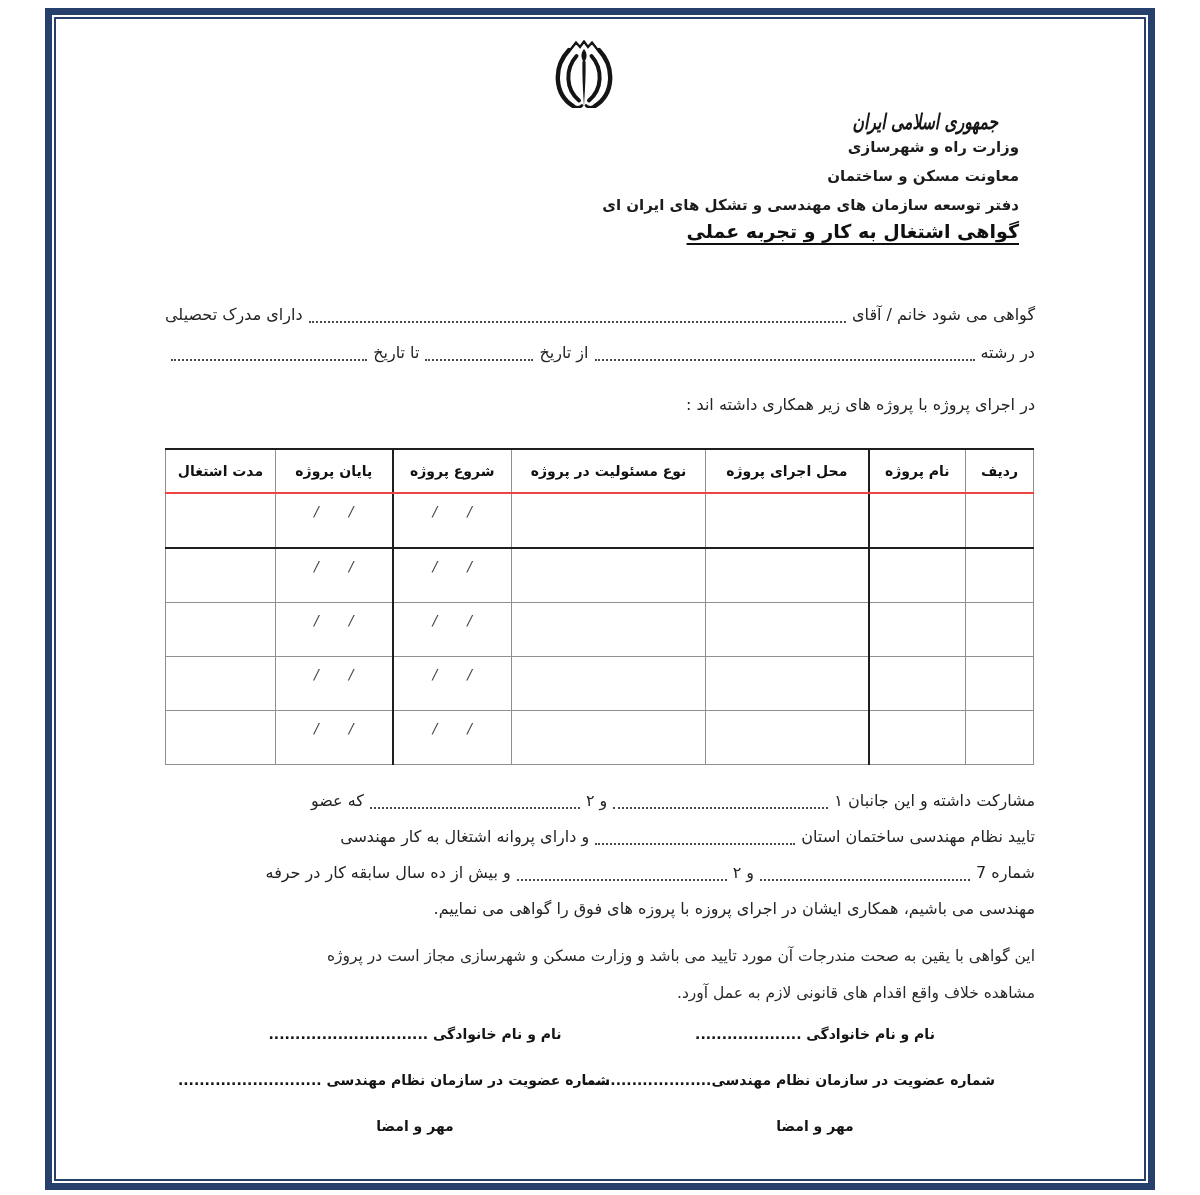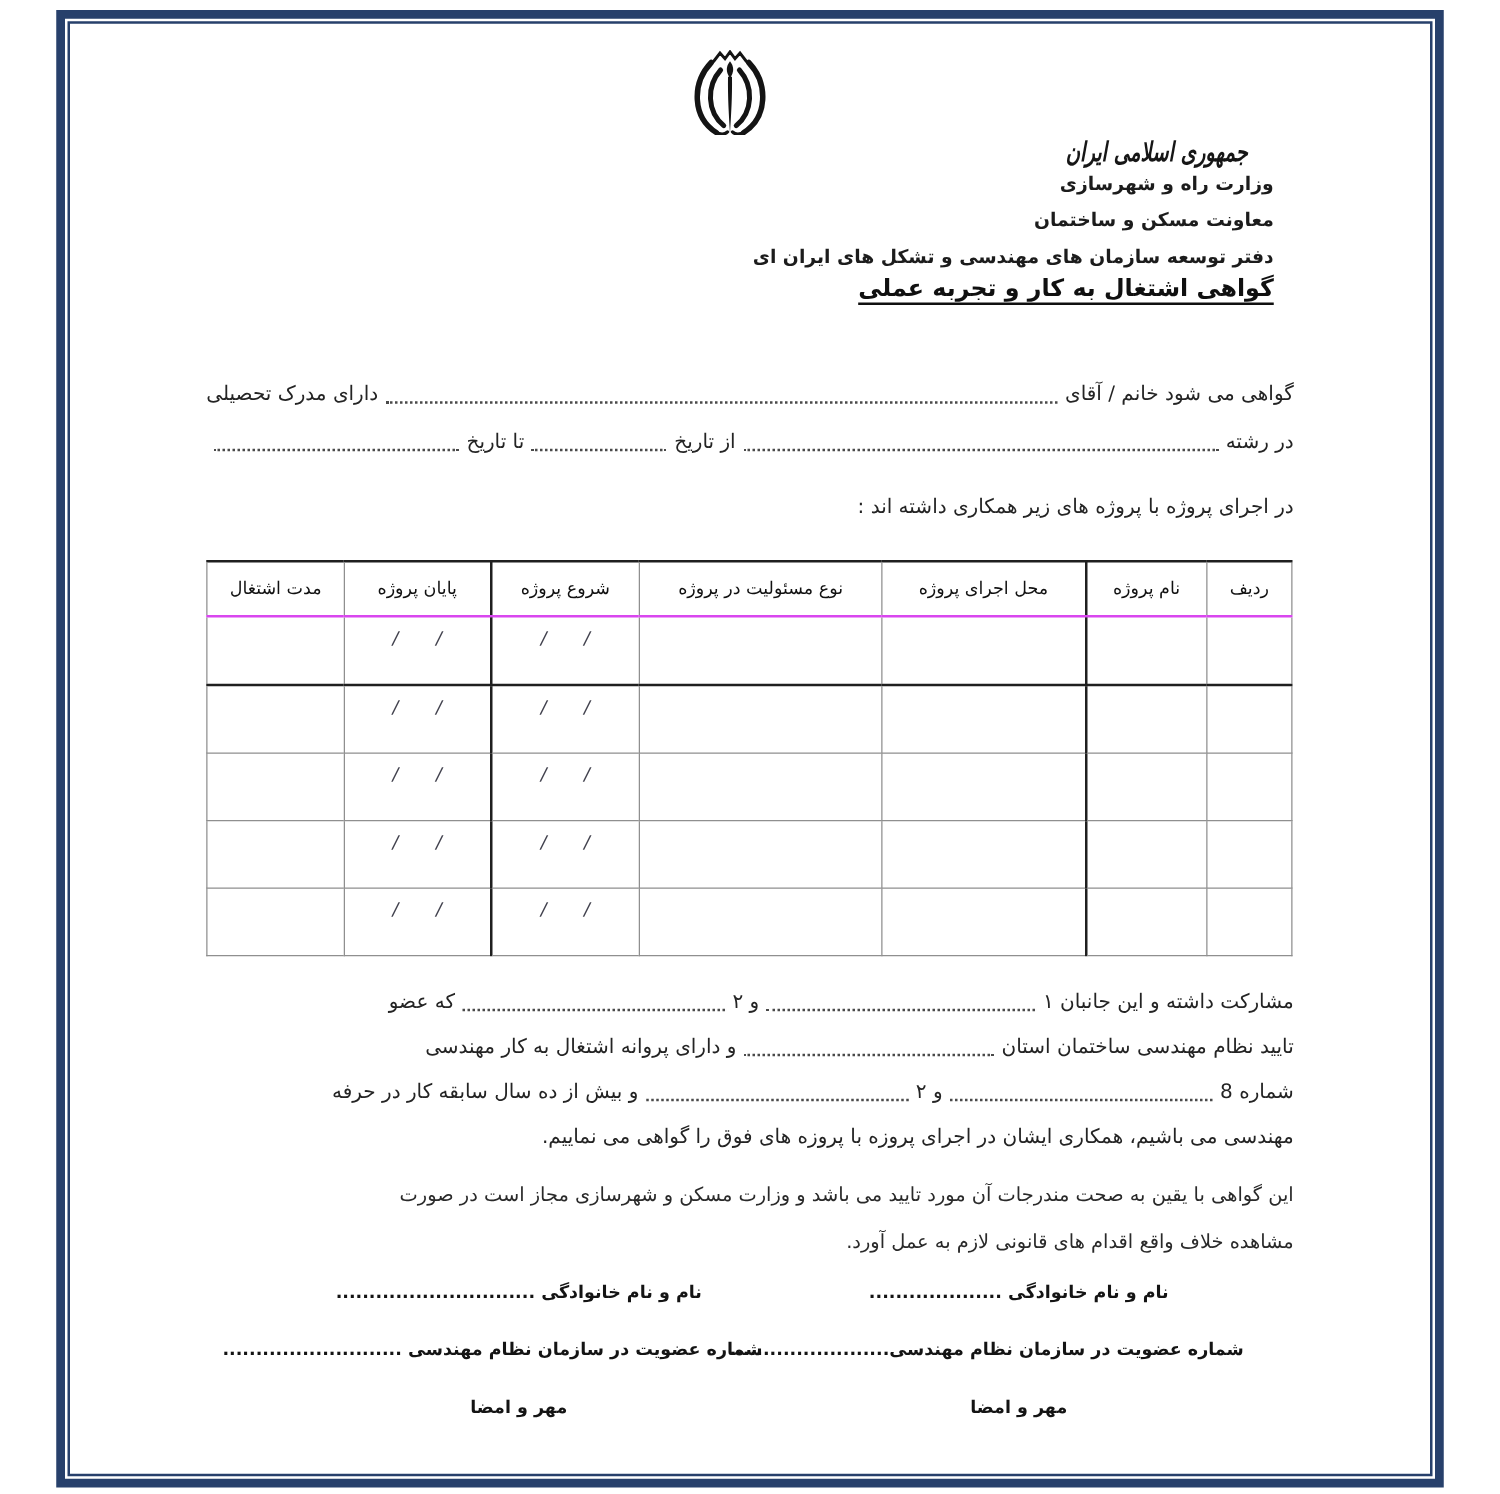--- a/index.html
+++ b/index.html
@@ -28,22 +28,22 @@
   .fill.grow{flex:1 1 auto;}
   .f380{width:380px}.f108{width:108px}.f215{width:215px}.f210{width:210px}.f200{width:200px}
   .l-intro1{top:302px}.l-intro2{top:340px}
   .plain{position:absolute;right:0;width:870px;font-size:16px;line-height:26px;text-align:right;}
   .l-intro3{top:392px}
   .m1{top:788px}.m2{top:824px}.m3{top:860px}.m4{top:896px}
   
   .projects-table{position:absolute;top:448px;right:1px;width:868px;border-collapse:collapse;
                   table-layout:fixed;direction:rtl;}
   .projects-table th,.projects-table td{border:1px solid #8f8f8f;padding:0;}
-  .projects-table thead th{border-top:2px solid #1f1f1f;border-bottom:2px solid #d946ef;
-       height:42px;font-size:14px;font-weight:normal;color:#111;vertical-align:middle;padding:0 4px;}
+  .projects-table thead th{border-top:2px solid #1f1f1f;border-bottom:2px solid #ef4444;
+       height:42px;font-size:14px;font-weight:bold;color:#111;vertical-align:middle;padding:0 4px;}
   .projects-table tbody td{height:53px;vertical-align:top;}
   .projects-table tbody tr:first-child td{border-bottom:2px solid #1f1f1f;}
   .projects-table .dk-l{border-left:2px solid #1f1f1f;}
   .sl{display:flex;justify-content:center;gap:30px;padding-top:9px;
       font-size:14px;font-style:italic;color:#41414d;}
   
   .disc{position:absolute;top:938px;right:0;width:870px;font-size:15.5px;line-height:37px;text-align:right;color:#2a2a2a;}
   
   .sig{position:absolute;top:1026px;text-align:center;font-weight:bold;font-size:14px;color:#141414;}
   .sig .row{height:22px;margin-bottom:24px;white-space:nowrap;}
@@ -222,30 +222,30 @@
     <span class="txt">و ۲</span>
     <span class="fill f210"></span>
     <span class="txt">که عضو</span>
   </div>
   <div class="fline m2">
     <span class="txt">تایید نظام مهندسی ساختمان استان</span>
     <span class="fill f200"></span>
     <span class="txt">و دارای پروانه اشتغال به کار مهندسی</span>
   </div>
   <div class="fline m3">
-    <span class="txt">شماره 8</span>
+    <span class="txt">شماره 7</span>
     <span class="fill f210"></span>
     <span class="txt">و ۲</span>
     <span class="fill f210"></span>
     <span class="txt">و بیش از ده سال سابقه کار در حرفه</span>
   </div>
   <div class="plain m4">مهندسی می باشیم، همکاری ایشان در اجرای پروزه با پروزه های فوق را گواهی می نماییم.</div>
 
   <div class="disc">
-    <div>این گواهی با یقین به صحت مندرجات آن مورد تایید می باشد و وزارت مسکن و شهرسازی مجاز است در صورت</div>
+    <div>این گواهی با یقین به صحت مندرجات آن مورد تایید می باشد و وزارت مسکن و شهرسازی مجاز است در پروژه</div>
     <div>مشاهده خلاف واقع اقدام های قانونی لازم به عمل آورد.</div>
   </div>
 
   <div class="sig sig-right">
     <div class="row">
       <span>نام و نام خانوادگی</span>
       <span class="dots">....................</span>
     </div>
     <div class="row">
       <span>شماره عضویت در سازمان نظام مهندسی</span><span class="dots">........................</span>

